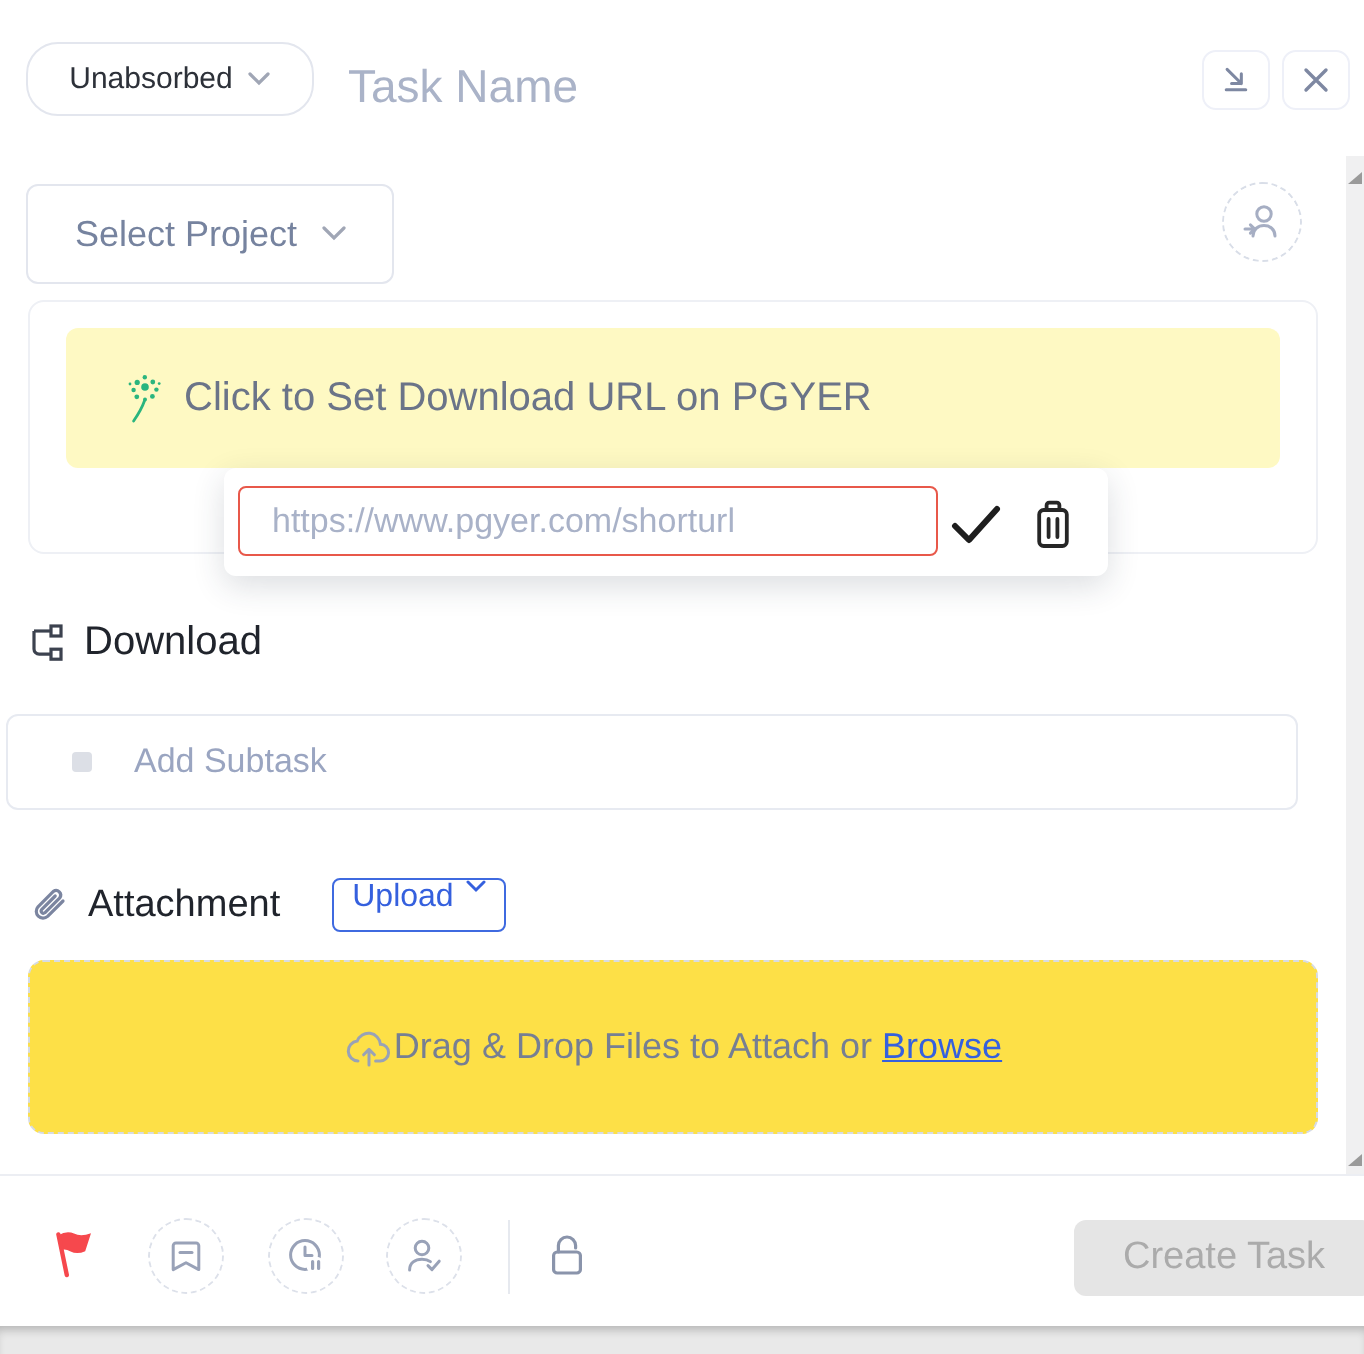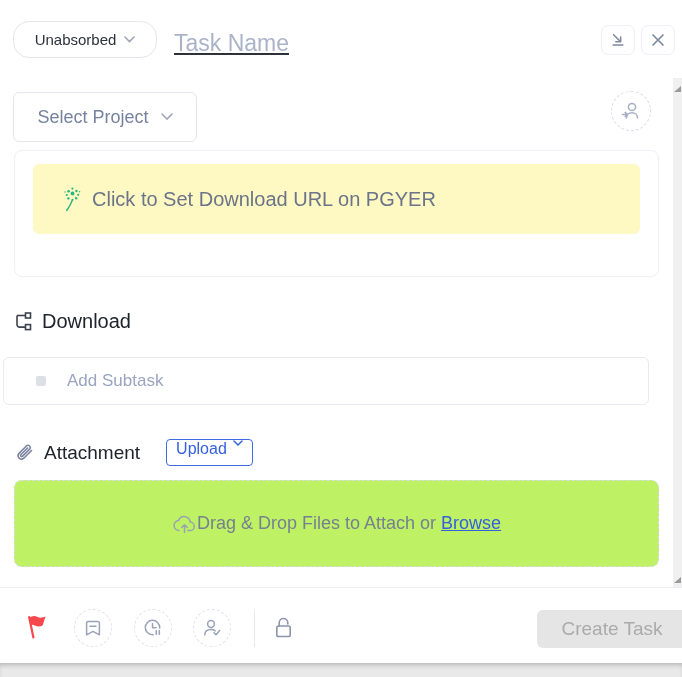--- a/index.html
+++ b/index.html
@@ -13,21 +13,20 @@
   .btn-status {
     position:absolute; left:13px; top:21px; width:144px; height:37px;
     background:#fff; border:1px solid #e3e6ee; border-radius:16px;
     display:flex; align-items:center; justify-content:center; gap:8px;
     font-size:15px; color:#2d3139; cursor:pointer;
   }
   .task-name-input {
     position:absolute; left:174px; top:25px; width:300px; height:36px;
     border:none; outline:none; font-size:23px; color:#2d3139;
     font-family:"Liberation Sans", sans-serif;
-    text-decoration:underline;
   }
   .task-name-input::placeholder { color:#aab3c8; opacity:1; }
   .icon-btn {
     position:absolute; top:25px; width:34px; height:30px;
     border:1px solid #eef0f8; border-radius:7px; background:#fff;
     display:flex; align-items:center; justify-content:center; cursor:pointer;
   }
   .icon-btn.minimize { left:601px; }
   .icon-btn.close { left:641px; }
   
@@ -91,21 +90,21 @@
   .add-subtask-input::placeholder { color:#9aa5c1; opacity:1; }
   
   .attach-head { position:absolute; left:13px; top:439px; display:flex; align-items:center; gap:9px; }
   .attach-title { font-size:19px; color:#20242c; margin-right:17px; }
   .upload-btn {
     height:27px; padding:0 9px; border:1px solid #3f6ae0; border-radius:4px; background:#fff;
     display:flex; align-items:flex-start; gap:6px; font-size:16px; color:#3560de; cursor:pointer;
   }
   .dropzone {
     position:absolute; left:14px; top:480px; width:645px; height:87px;
-    border:1px dashed #d6dbe4; border-radius:8px; background:#bef264;
+    border:1px dashed #d6dbe4; border-radius:8px; background:#fde047;
     display:flex; align-items:center; justify-content:center; 
     font-size:18px; color:#767f93;
   }
   .browse-link { color:#3560de; text-decoration:underline; margin-left:5px; cursor:pointer; }
   
   .footer {
     position:absolute; left:0; top:587px; width:682px; height:76px;
     background:#fff; border-top:1px solid #eceef3;
   }
   .flag-btn { position:absolute; left:22px; top:612px; width:30px; height:30px;
@@ -189,20 +188,35 @@
         <circle cx="12.5" cy="13.8" r="1.0"></circle>
         <circle cx="12.4" cy="2.6" r="1.1"></circle>
         <circle cx="5.0" cy="6.0" r="0.7"></circle>
         <circle cx="19.6" cy="5.8" r="0.7"></circle>
       </g>
       <path d="M12.2 14.5 C11 18 9.2 21 6.8 24.5" fill="none" stroke="#2ab57e" stroke-width="1.4" stroke-linecap="round"></path>
     </svg>
     <span>Click to Set Download URL on PGYER</span>
   </div>
 
+  <div class="url-popup">
+    <input class="url-input" type="text" placeholder="https://www.pgyer.com/shorturl" style="">
+    <div class="url-action confirm">
+      <svg width="26" height="21" viewBox="0 0 26 21">
+        <path d="M2.5 11 L9.5 18 L23.5 2.5" fill="none" stroke="#1e1e1e" stroke-width="3" stroke-linecap="round" stroke-linejoin="round"></path>
+      </svg>
+    </div>
+    <div class="url-action remove">
+      <svg width="23" height="27" viewBox="0 0 23 27">
+        <path d="M8.3 6 V3.6 a1.3 1.3 0 0 1 1.3-1.3 h3.8 a1.3 1.3 0 0 1 1.3 1.3 V6" fill="none" stroke="#262626" stroke-width="1.9"></path>
+        <rect x="4.6" y="6" width="13.8" height="18" rx="2.2" fill="none" stroke="#262626" stroke-width="1.9"></rect>
+        <path d="M9.3 10.5 v9 M13.7 10.5 v9" fill="none" stroke="#262626" stroke-width="1.9" stroke-linecap="round"></path>
+      </svg>
+    </div>
+  </div>
 
   <div class="subtask-head">
     <svg width="21" height="21" viewBox="0 0 21 21">
       <path d="M4 4.5 H12" fill="none" stroke="#3c424f" stroke-width="1.6"></path>
       <path d="M4 4.5 V13.5 a2.6 2.6 0 0 0 2.6 2.6 H12" fill="none" stroke="#3c424f" stroke-width="1.6"></path>
       <rect x="12.5" y="2" width="5" height="5" fill="none" stroke="#3c424f" stroke-width="1.6"></rect>
       <rect x="12.5" y="13.6" width="5" height="5" fill="none" stroke="#3c424f" stroke-width="1.6"></rect>
     </svg>
     <span class="subtask-title">Download</span>
   </div>

